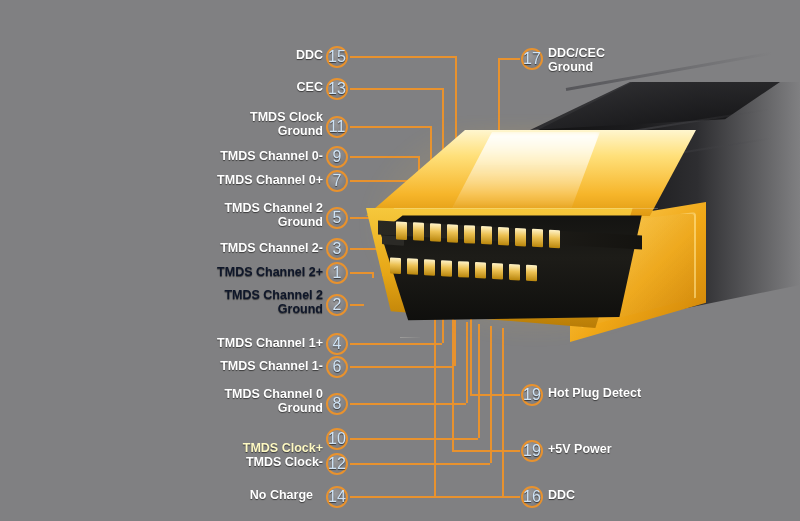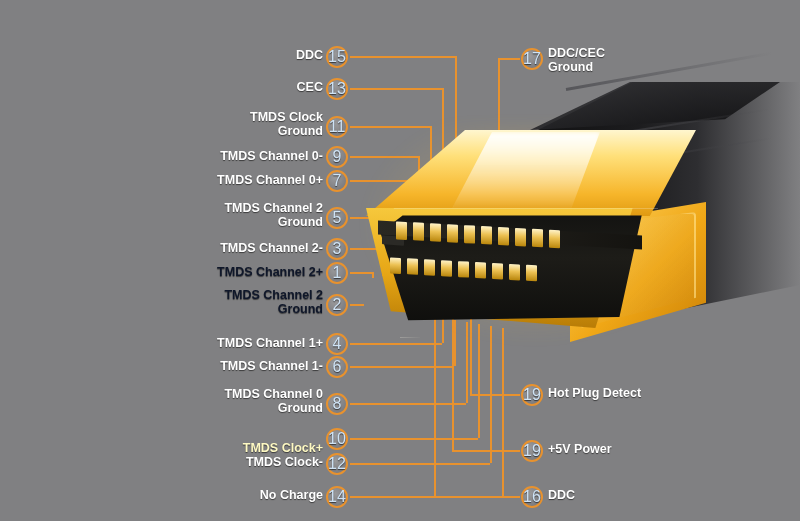--- a/index.html
+++ b/index.html
@@ -268,21 +268,21 @@
       <div class="badge" style="left: 326px; top: 333px; border-color: rgb(232, 146, 46); color: rgb(207, 227, 245);">4</div>
       <div class="lbl r" style="left: 183px; top: 359px; width: 140px; color: rgb(255, 255, 255);">TMDS Channel 1-</div>
       <div class="badge" style="left: 326px; top: 356px; border-color: rgb(232, 146, 46); color: rgb(207, 227, 245);">6</div>
       <div class="lbl r" style="left: 183px; top: 387px; width: 140px; color: rgb(255, 255, 255);">TMDS Channel 0
 Ground</div>
       <div class="badge" style="left: 326px; top: 393px; border-color: rgb(232, 146, 46); color: rgb(207, 227, 245);">8</div>
       <div class="lbl r" style="left: 193px; top: 441px; width: 130px; color: #fef9c3;">TMDS Clock+</div>
       <div class="badge" style="left: 326px; top: 428px; border-color: rgb(232, 146, 46); color: rgb(207, 227, 245);">10</div>
       <div class="lbl r" style="left: 193px; top: 455px; width: 130px; color: rgb(255, 255, 255);">TMDS Clock-</div>
       <div class="badge" style="left: 326px; top: 453px; border-color: rgb(232, 146, 46); color: rgb(207, 227, 245);">12</div>
-      <div class="lbl r" style="left: 193px; top: 488px; width: 130px; color: rgb(255, 255, 255);">No Charge</div>
+      <div class="lbl r" style="left: 183px; top: 488px; width: 130px; color: rgb(255, 255, 255);">No Charge</div>
       <div class="badge" style="left: 326px; top: 486px; border-color: rgb(232, 146, 46); color: rgb(207, 227, 245);">14</div>
       <div class="lbl l" style="left: 548px; top: 46px; color: rgb(255, 255, 255);">DDC/CEC
 Ground</div>
       <div class="badge" style="left: 521px; top: 48px; border-color: rgb(232, 146, 46); color: rgb(207, 227, 245);">17</div>
       <div class="lbl l" style="left: 548px; top: 386px; color: rgb(255, 255, 255);">Hot Plug Detect</div>
       <div class="badge" style="left: 521px; top: 384px; border-color: rgb(232, 146, 46); color: rgb(207, 227, 245); text-align: center;">19</div>
       <div class="lbl l" style="left: 548px; top: 442px; color: rgb(255, 255, 255);">+5V Power</div>
       <div class="badge" style="left: 521px; top: 440px; border-color: rgb(232, 146, 46); color: rgb(207, 227, 245);">19</div>
       <div class="lbl l" style="left: 548px; top: 488px; color: rgb(255, 255, 255);">DDC</div>
       <div class="badge" style="left: 521px; top: 486px; border-color: rgb(232, 146, 46); color: rgb(207, 227, 245);">16</div>

